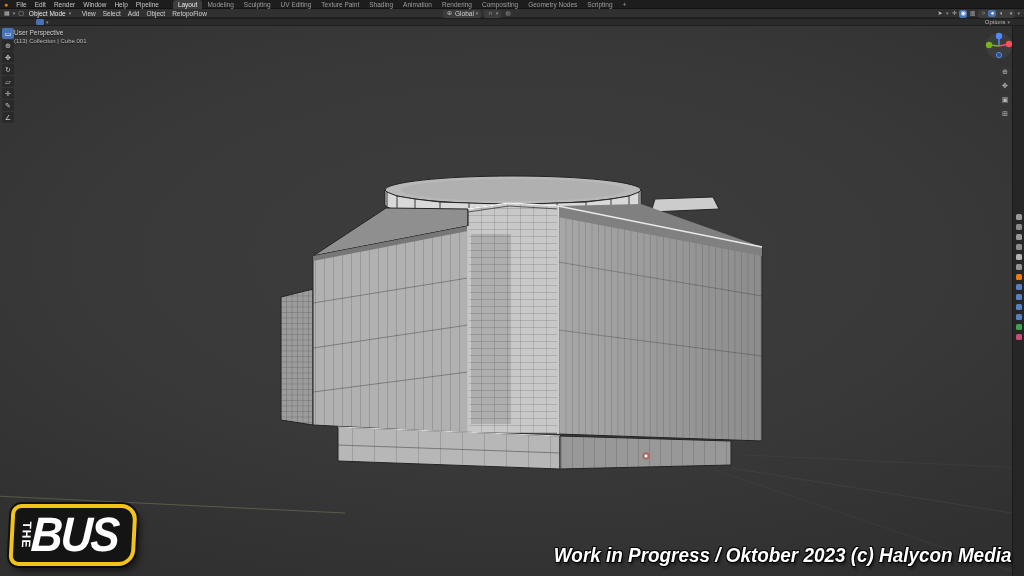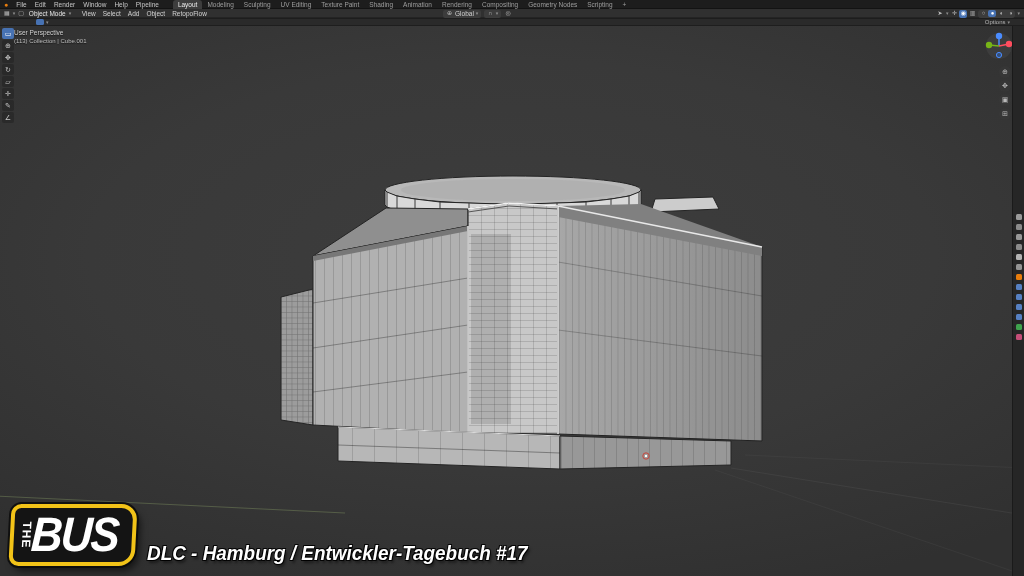--- a/index.html
+++ b/index.html
@@ -353,18 +353,18 @@
         </div>
     </div>
 
     <div class="logo">
       <div class="logo-box">
         <span class="logo-the">THE</span>
         <span class="logo-bus">BUS</span>
       </div>
     </div>
 
-    <div class="caption caption-left">
-      <span class="caption-inner">DLC - Hamburg / Entwickler-Tagebuch #17</span>
+    <div class="caption caption-right">
+      <span class="caption-inner">Work in Progress / Oktober 2023  (c) Halycon Media</span>
     </div>
 
   </div>
 </div>
 
 </body></html>

